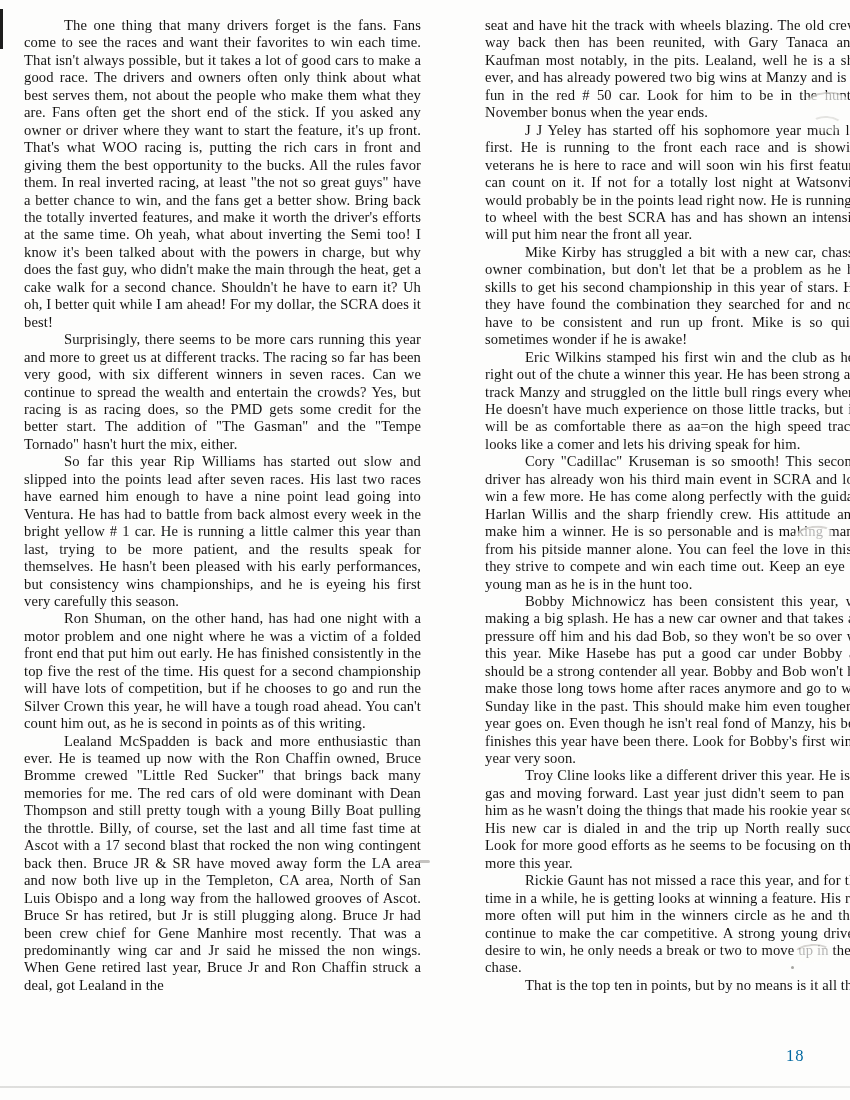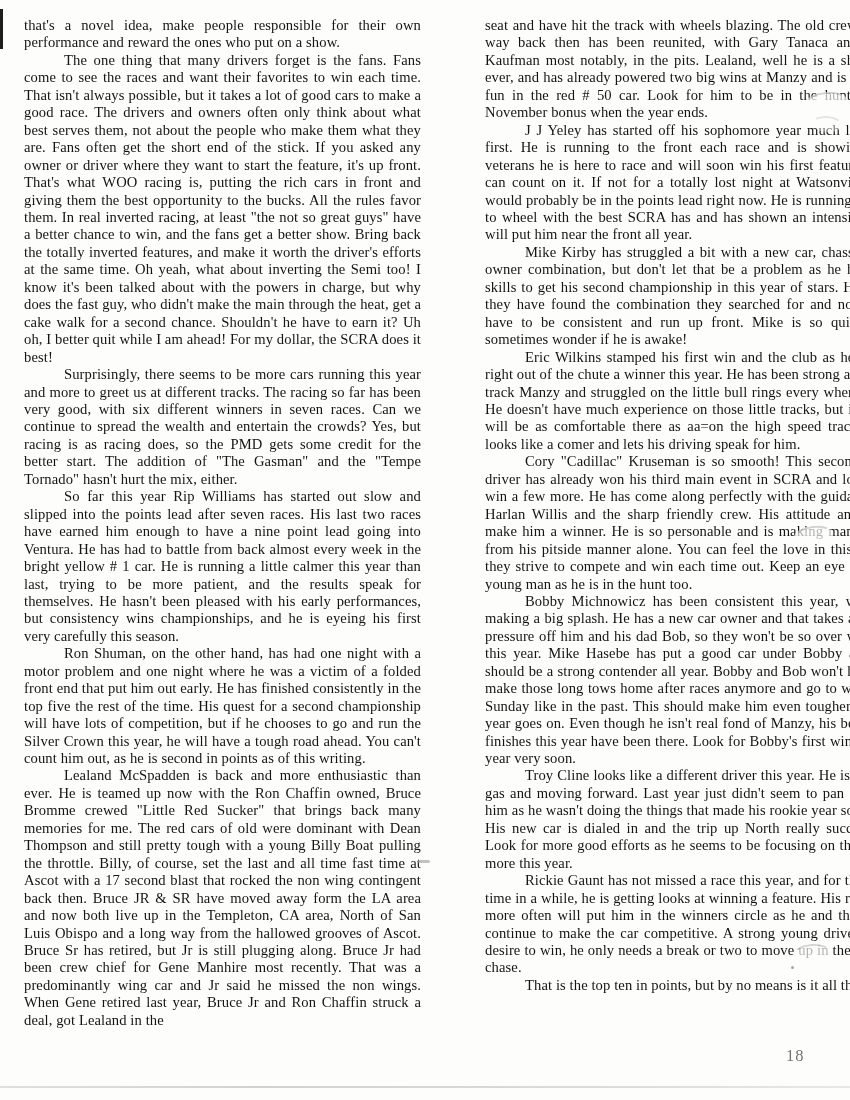--- a/index.html
+++ b/index.html
@@ -34,21 +34,21 @@
     letter-spacing: 0.1px;
   }
   .col p.para.cont { text-indent: 0; }
 
   .pageno {
     position: absolute;
     left: 786px;
     top: 1046px;
     font-size: 16.5px;
     letter-spacing: 1px;
-    color: #737373;
+    color: #0369a1;
   }
 
   
   .edge-tick {
     position: absolute;
     left: 0; top: 9px;
     width: 3px; height: 40px;
     background: #1d1d1d;
   }
   .bottom-line {
@@ -89,21 +89,20 @@
 </style>
 </head>
 <body>
 
 <div class="page">
 
   <div class="edge-tick"></div>
 
   <div class="columns">
     <div class="col">
-        <p class="para cont">that's a novel idea, make people responsible for their own performance and reward the ones who put on a show.</p>
         <p class="para">The one thing that many drivers forget is the fans. Fans come to see the races and want their favorites to win each time. That isn't always possible, but it takes a lot of good cars to make a good race. The drivers and owners often only think about what best serves them, not about the people who make them what they are. Fans often get the short end of the stick. If you asked any owner or driver where they want to start the feature, it's up front. That's what WOO racing is, putting the rich cars in front and giving them the best opportunity to the bucks. All the rules favor them. In real inverted racing, at least "the not so great guys" have a better chance to win, and the fans get a better show. Bring back the totally inverted features, and make it worth the driver's efforts at the same time. Oh yeah, what about inverting the Semi too! I know it's been talked about with the powers in charge, but why does the fast guy, who didn't make the main through the heat, get a cake walk for a second chance. Shouldn't he have to earn it? Uh oh, I better quit while I am ahead! For my dollar, the SCRA does it best!</p>
         <p class="para">Surprisingly, there seems to be more cars running this year and more to greet us at different tracks. The racing so far has been very good, with six different winners in seven races. Can we continue to spread the wealth and entertain the crowds? Yes, but racing is as racing does, so the PMD gets some credit for the better start. The addition of "The Gasman" and the "Tempe Tornado" hasn't hurt the mix, either.</p>
         <p class="para">So far this year Rip Williams has started out slow and slipped into the points lead after seven races. His last two races have earned him enough to have a nine point lead going into Ventura. He has had to battle from back almost every week in the bright yellow # 1 car. He is running a little calmer this year than last, trying to be more patient, and the results speak for themselves. He hasn't been pleased with his early performances, but consistency wins championships, and he is eyeing his first very carefully this season.</p>
         <p class="para">Ron Shuman, on the other hand, has had one night with a motor problem and one night where he was a victim of a folded front end that put him out early. He has finished consistently in the top five the rest of the time. His quest for a second championship will have lots of competition, but if he chooses to go and run the Silver Crown this year, he will have a tough road ahead. You can't count him out, as he is second in points as of this writing.</p>
         <p class="para">Lealand McSpadden is back and more enthusiastic than ever. He is teamed up now with the Ron Chaffin owned, Bruce Bromme crewed "Little Red Sucker" that brings back many memories for me. The red cars of old were dominant with Dean Thompson and still pretty tough with a young Billy Boat pulling the throttle. Billy, of course, set the last and all time fast time at Ascot with a 17 second blast that rocked the non wing contingent back then. Bruce JR &amp; SR have moved away form the LA area and now both live up in the Templeton, CA area, North of San Luis Obispo and a long way from the hallowed grooves of Ascot. Bruce Sr has retired, but Jr is still plugging along. Bruce Jr had been crew chief for Gene Manhire most recently. That was a predominantly wing car and Jr said he missed the non wings. When Gene retired last year, Bruce Jr and Ron Chaffin struck a deal, got Lealand in the</p>
       </div>
     <div class="col colr">
         <p class="para cont">seat and have hit the track with wheels blazing. The old crew from way back then has been reunited, with Gary Tanaca and Eric Kaufman most notably, in the pits. Lealand, well he is a sharp as ever, and has already powered two big wins at Manzy and is having fun in the red # 50 car. Look for him to be in the hunt a red November bonus when the year ends.</p>
         <p class="para">J J Yeley has started off his sophomore year much like his first. He is running to the front each race and is showing the veterans he is here to race and will soon win his first feature, you can count on it. If not for a totally lost night at Watsonville, he would probably be in the points lead right now. He is running wheel to wheel with the best SCRA has and has shown an intensity that will put him near the front all year.</p>
         <p class="para">Mike Kirby has struggled a bit with a new car, chassis, car owner combination, but don't let that be a problem as he has the skills to get his second championship in this year of stars. He says they have found the combination they searched for and now just have to be consistent and run up front. Mike is so quiet you sometimes wonder if he is awake!</p>

